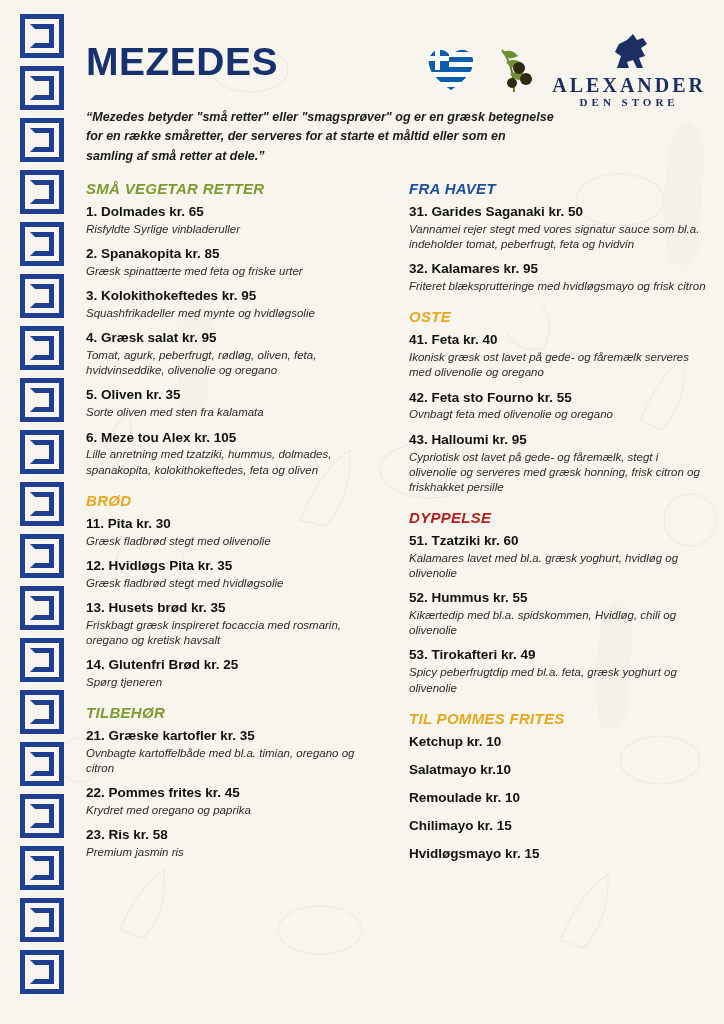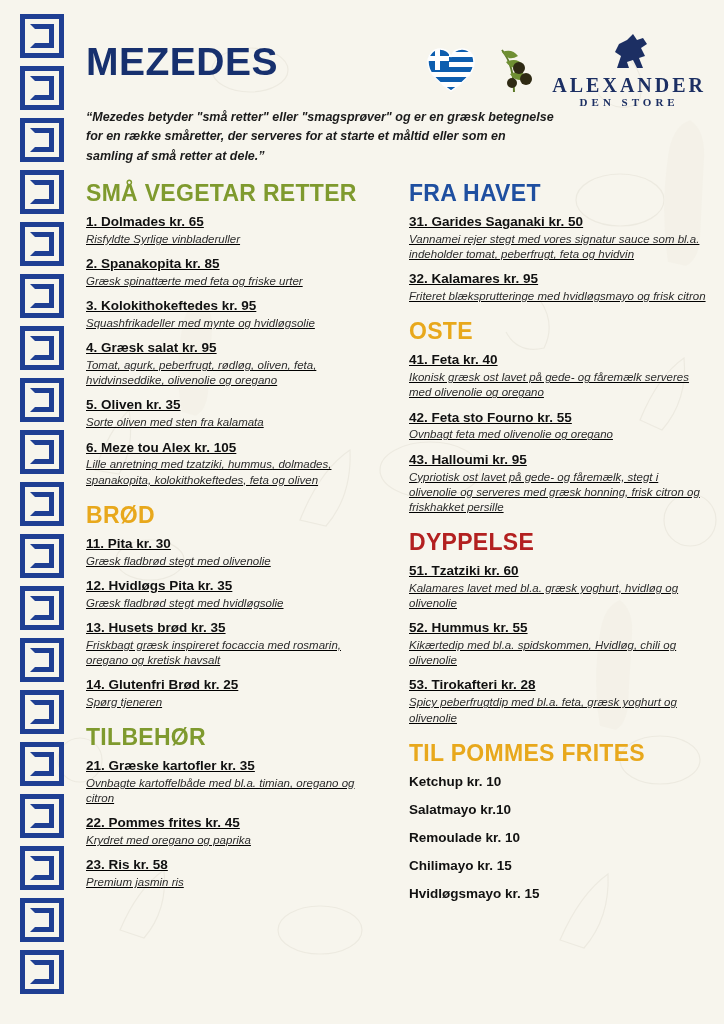--- a/index.html
+++ b/index.html
@@ -135,33 +135,34 @@
 
   .columns {
     display: flex;
     gap: 26px;
     margin-top: 14px;
   }
   .col { width: 297px; }
   .col-right { width: 300px; }
 
   .section-head {
-    font-size: 23px;
+    font-size: 15px;
     font-weight: bold;
     letter-spacing: 0.3px;
     margin: 14px 0 7px 0;
     font-family: "Liberation Sans", sans-serif;
+    font-style: italic;
   }
   .section-head.first { margin-top: 0; }
   .green  { color: #7f9a2e; }
   .blue   { color: #1f4fa0; }
   .gold   { color: #e8a81c; }
   .red    { color: #b32020; }
 
-  .item { margin-bottom: 9px; text-decoration: underline; }
+  .item { margin-bottom: 9px; }
   .item-name {
     font-size: 13.5px;
     font-weight: bold;
     color: #111;
     line-height: 1.25;
   }
   .item-desc {
     font-size: 11.5px;
     font-style: italic;
     color: #2b2b2b;
@@ -383,21 +384,21 @@
           <div class="section-head red">DYPPELSE</div>
           <div class="item">
             <div class="item-name">51. Tzatziki kr. 60</div>
             <div class="item-desc">Kalamares lavet med bl.a. græsk yoghurt, hvidløg og olivenolie</div>
           </div>
           <div class="item">
             <div class="item-name">52. Hummus kr. 55</div>
             <div class="item-desc">Kikærtedip med bl.a. spidskommen, Hvidløg, chili og olivenolie</div>
           </div>
           <div class="item">
-            <div class="item-name">53. Tirokafteri kr. 28</div>
+            <div class="item-name">53. Tirokafteri kr. 49</div>
             <div class="item-desc">Spicy peberfrugtdip med bl.a. feta, græsk yoghurt og olivenolie</div>
           </div>
         </div>
 
         <div>
           <div class="section-head gold">TIL POMMES FRITES</div>
           <div class="simple-item">Ketchup kr. 10</div>
           <div class="simple-item">Salatmayo kr.10</div>
           <div class="simple-item">Remoulade kr. 10</div>
           <div class="simple-item">Chilimayo kr. 15</div>

